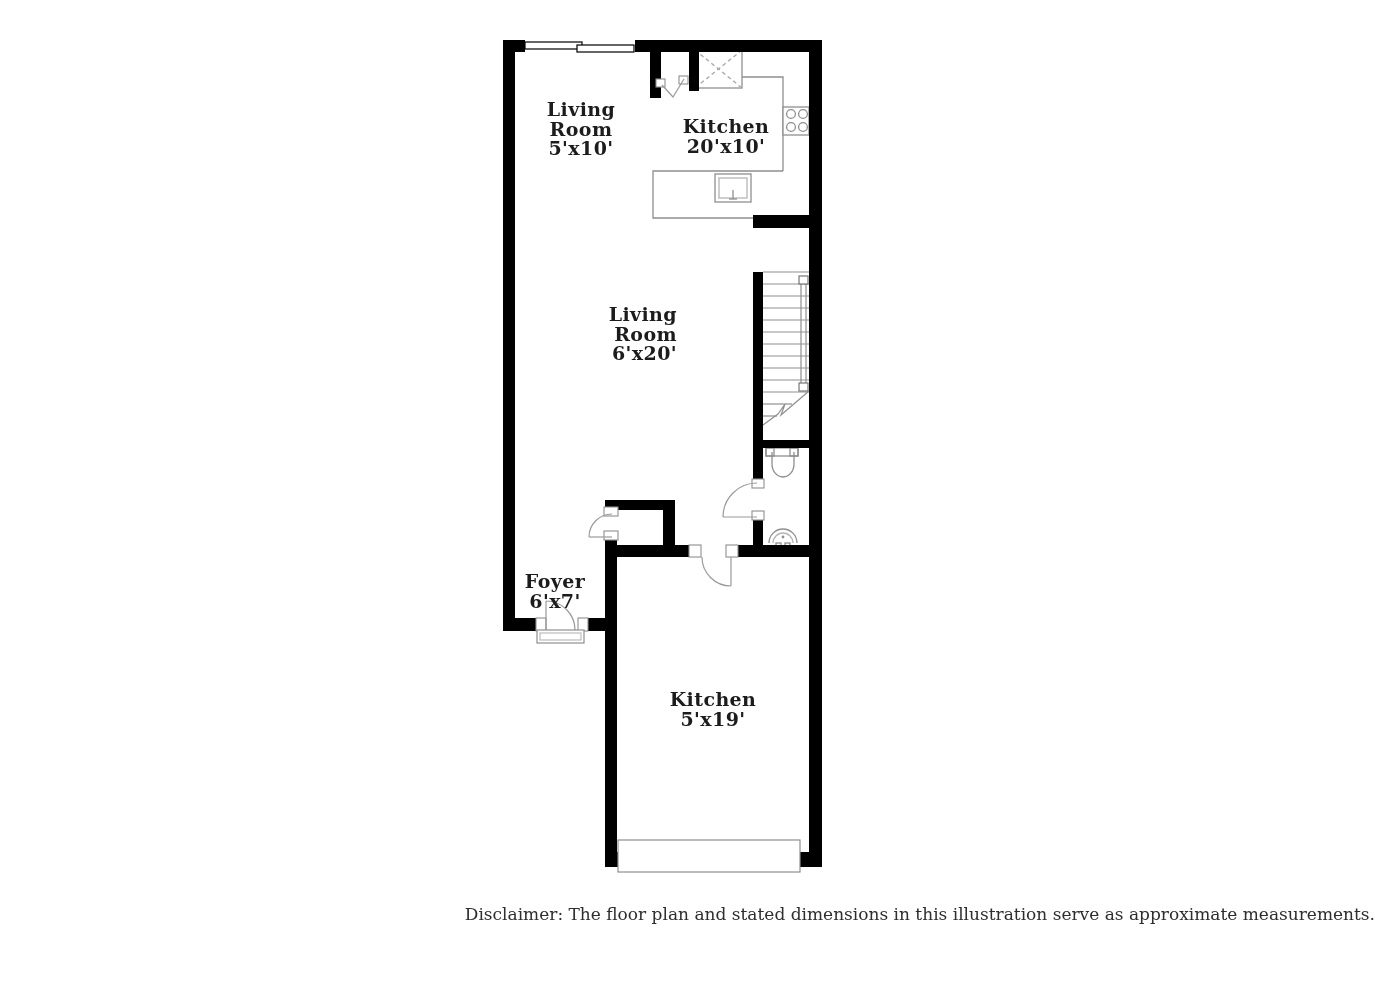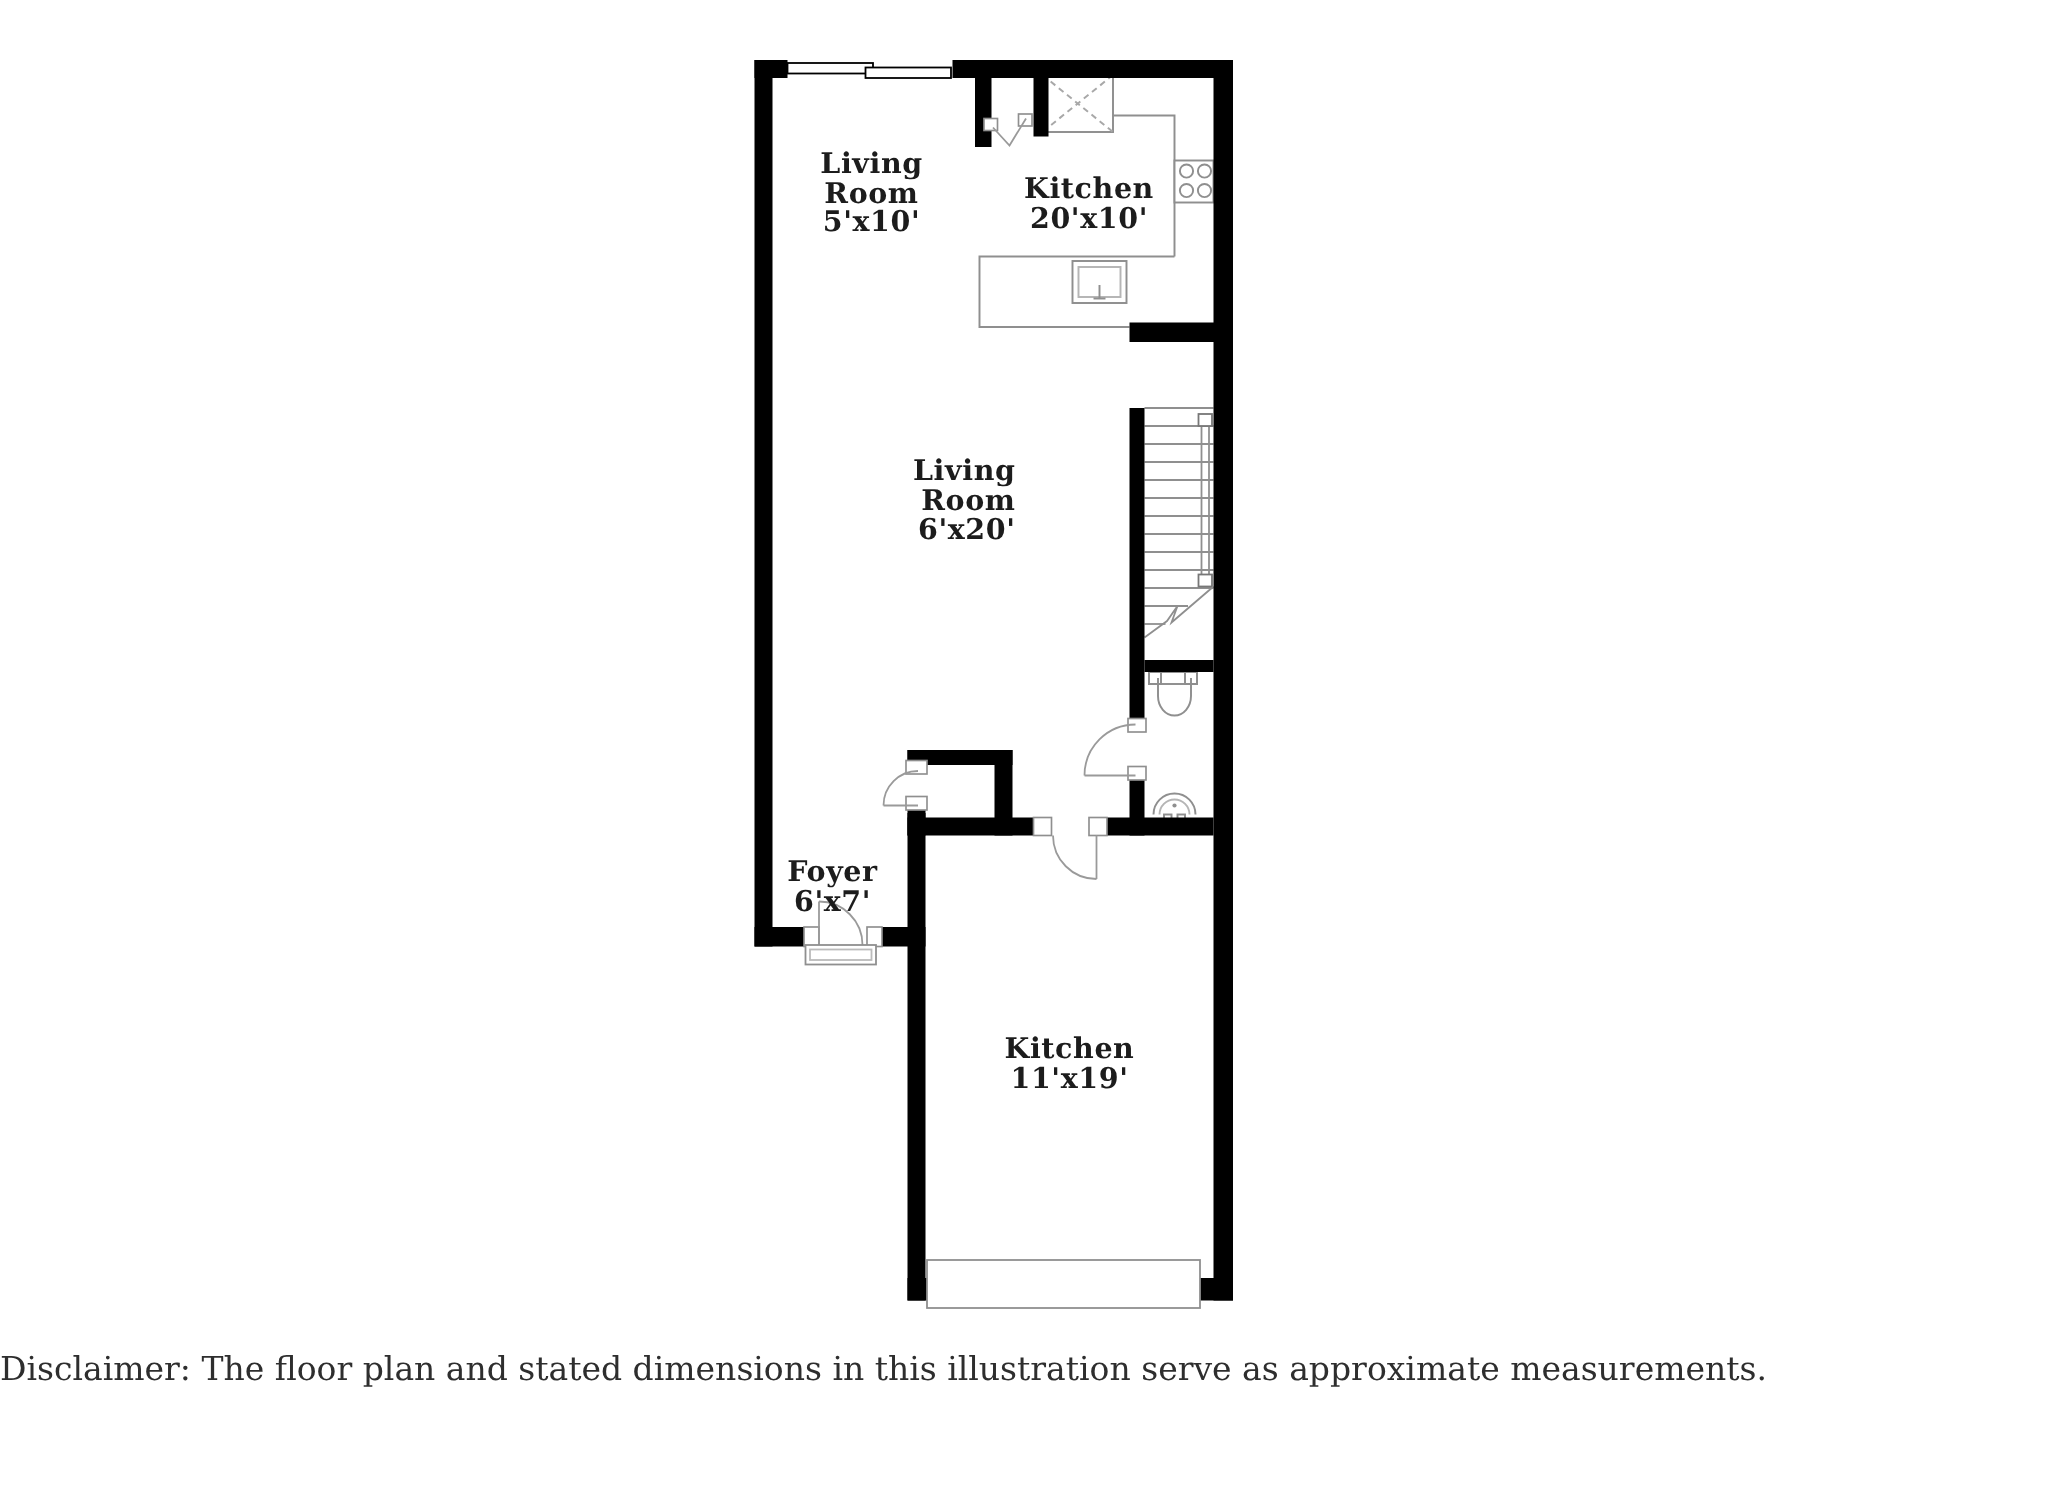--- a/index.html
+++ b/index.html
@@ -2,22 +2,22 @@
 <html><head>
 <meta charset="utf-8">
 <style>
   html,body{margin:0;padding:0;background:#ffffff;}
   .canvas{position:relative;width:1375px;height:1000px;background:#ffffff;overflow:hidden;
           font-family:"DejaVu Serif","Liberation Serif",serif;}
   .plan-svg{position:absolute;left:0;top:0;}
   .room-label{position:absolute;text-align:center;font-weight:700;font-size:19px;
               line-height:19.5px;color:#1c1c1c;letter-spacing:.4px;}
   .room-label span{display:block;}
-  .disclaimer{position:absolute;left:0;top:901px;width:1375px;text-align:left;
-              font-size:22px;line-height:26px;color:#2e2e2e;font-weight:400;}
+  .disclaimer{position:absolute;left:0;top:901px;width:1375px;text-align:right;
+              font-size:17px;line-height:26px;color:#2e2e2e;font-weight:400;}
   .disclaimer span{display:block;}
 </style>
 </head>
 <body>
 
 <div class="canvas">
 
   <svg class="plan-svg" width="1375" height="1000" viewBox="0 0 1375 1000">
 
     <g stroke="#8f8f8f" fill="none" stroke-width="1.3">
@@ -153,20 +153,20 @@
     <span class="dims">6'x20'</span>
   </div>
 
   <div class="room-label" style="left:505px;top:572px;width:100px;">
     <span>Foyer</span>
     <span class="dims">6'x7'</span>
   </div>
 
   <div class="room-label" style="left:653px;top:690px;width:120px;">
     <span>Kitchen</span>
-    <span class="dims">11'x19'</span>
+    <span class="dims">5'x19'</span>
   </div>
 
   <div class="disclaimer">
     <span>Disclaimer: The floor plan and stated dimensions in this illustration serve as approximate measurements.</span>
   </div>
 
 </div>
 
 </body></html>

